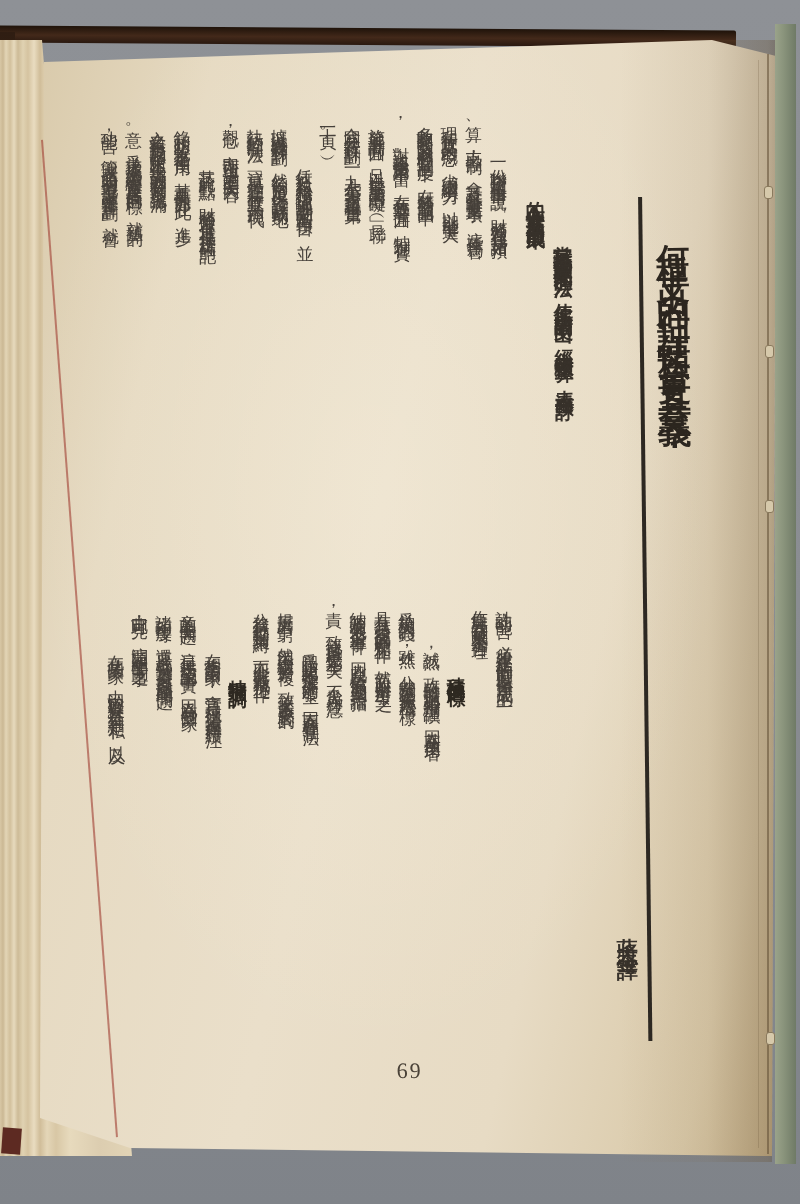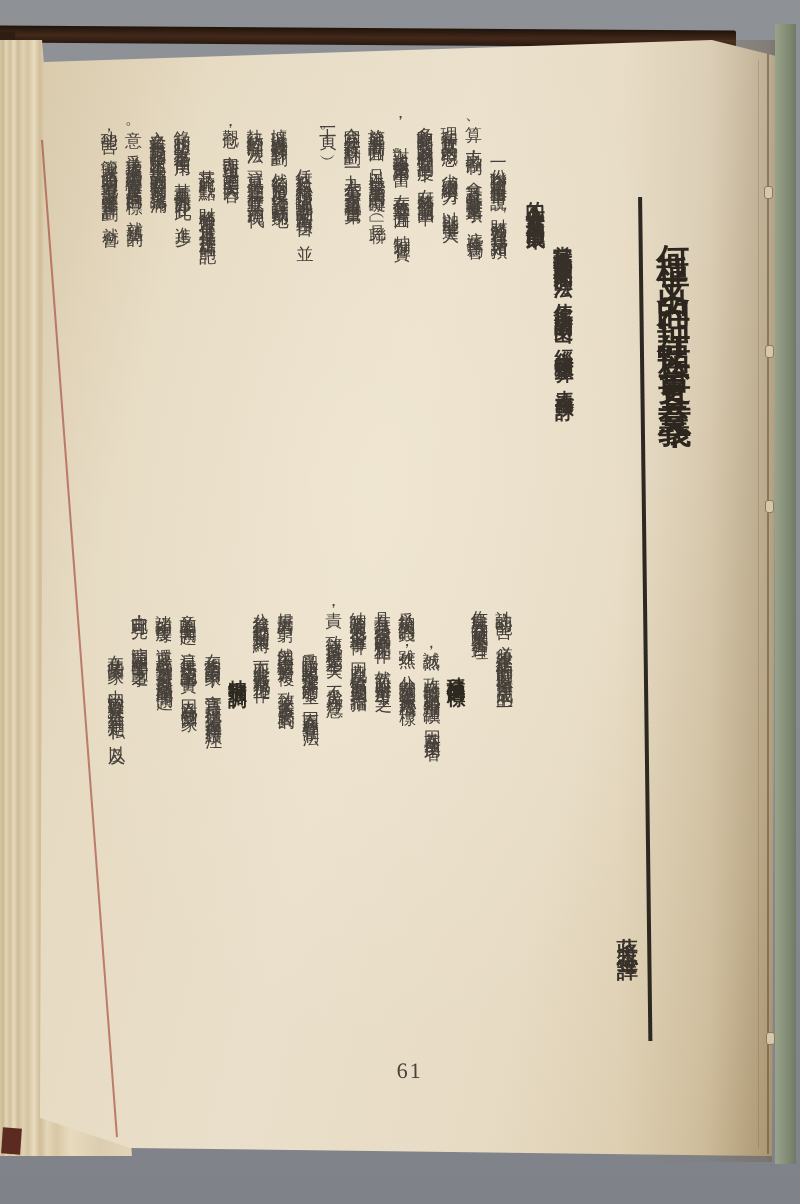--- a/index.html
+++ b/index.html
@@ -140,15 +140,15 @@
         <div class="col">規層出不窮。然因手續過於繁複，致使大多數忠實的</div>
         <div class="col">公務員行動受到束縛，而不能有效地執行工作。</div>
         <div class="col heading-col">　　　特別强調</div>
         <div class="col">　　在相當多國家中，貪汚是一種必須迅速而持續注</div>
         <div class="col">意的主要問題，這是無法否認的事實，因爲有些國家</div>
         <div class="col">諸如印度等，還要成立特別委員會以處理此項問題，</div>
         <div class="col">由此可見，這問題絕非等閒之事。</div>
         <div class="col">　　在某些國家，由於官僚縱容甚至勾結走私，以及</div>
       </div>
 
-    <div class="page-number">61</div>
+    <div class="page-number">69</div>
   </div>
 </div>
 
 </body></html>

